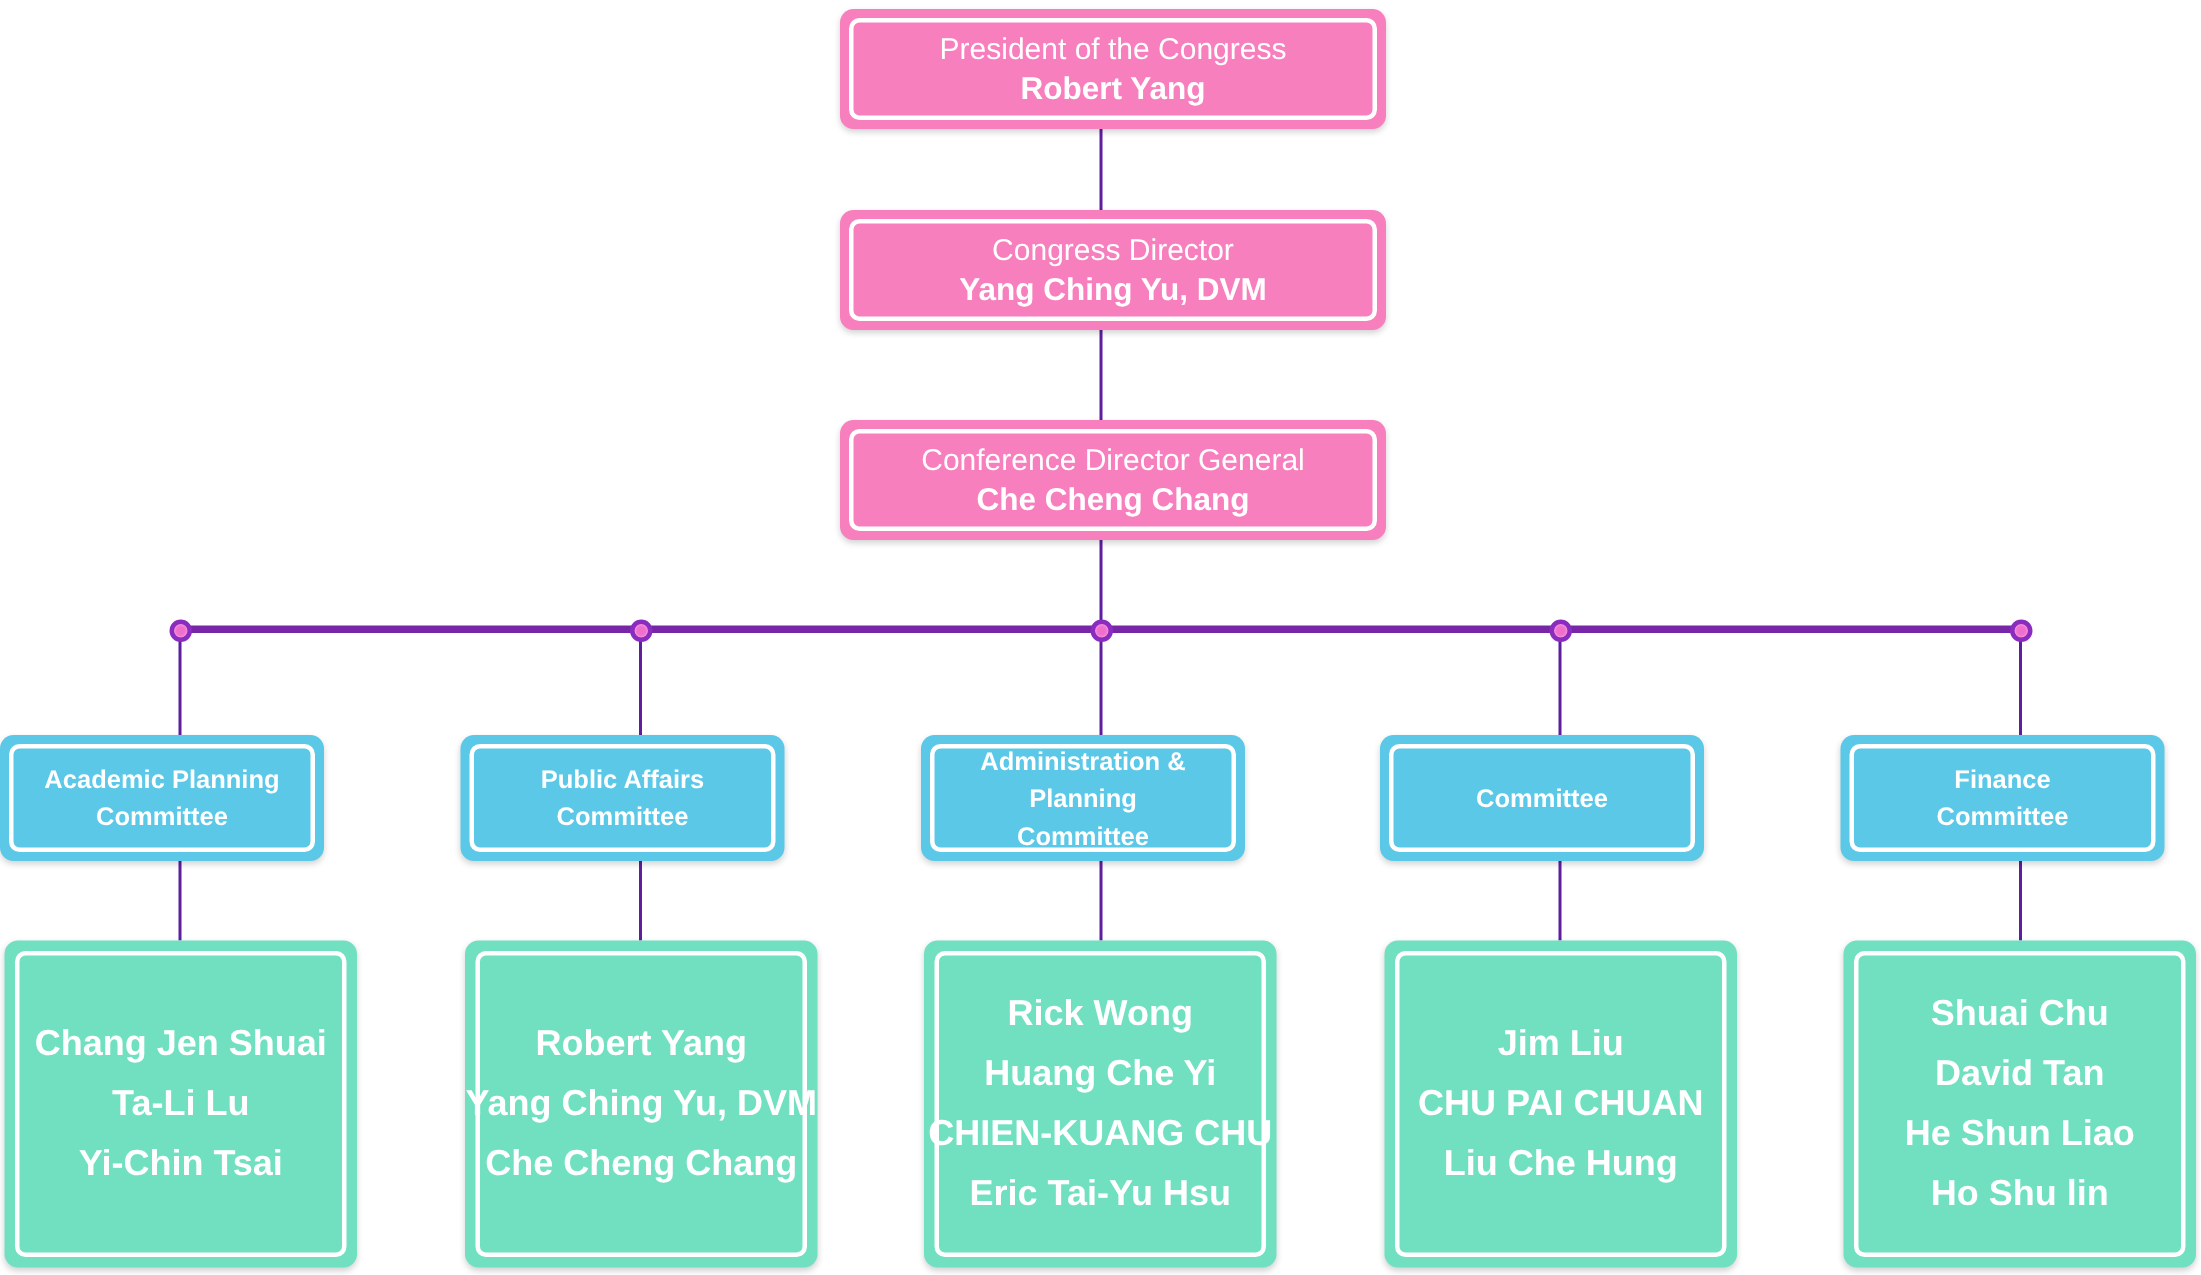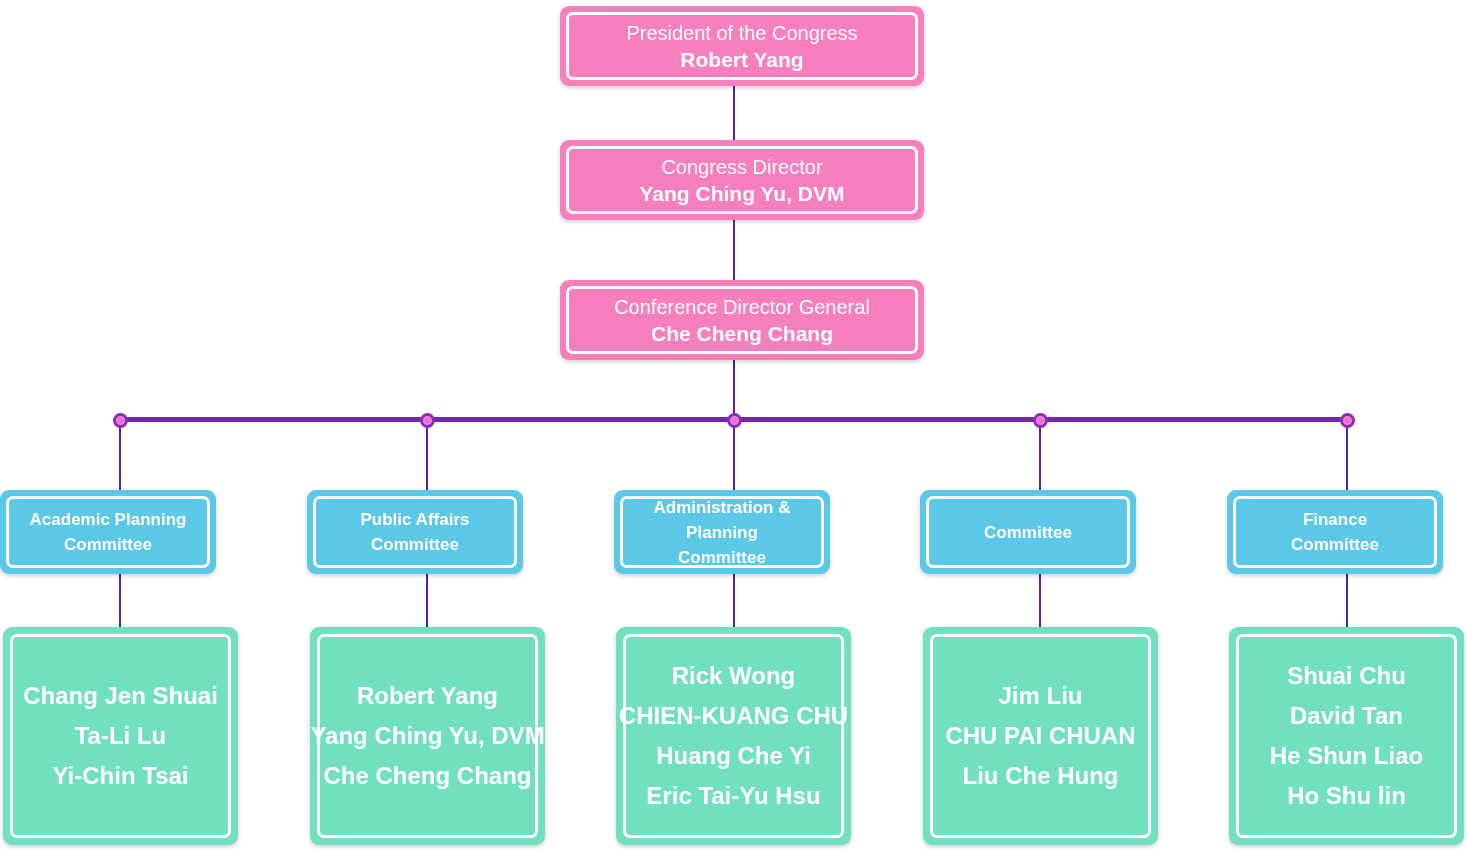--- a/index.html
+++ b/index.html
@@ -144,22 +144,22 @@
   <div class="node gnode" style="left:310px">
     <div class="inner">
       <div class="member">Robert Yang</div>
       <div class="member">Yang Ching Yu, DVM</div>
       <div class="member">Che Cheng Chang</div>
     </div>
   </div>
   <div class="node gnode" style="left:616px">
     <div class="inner">
       <div class="member">Rick Wong</div>
+      <div class="member">Huang Che Yi</div>
       <div class="member">CHIEN-KUANG CHU</div>
-      <div class="member">Huang Che Yi</div>
       <div class="member">Eric Tai-Yu Hsu</div>
     </div>
   </div>
   <div class="node gnode" style="left:923px">
     <div class="inner">
       <div class="member">Jim Liu</div>
       <div class="member">CHU PAI CHUAN</div>
       <div class="member">Liu Che Hung</div>
     </div>
   </div>

